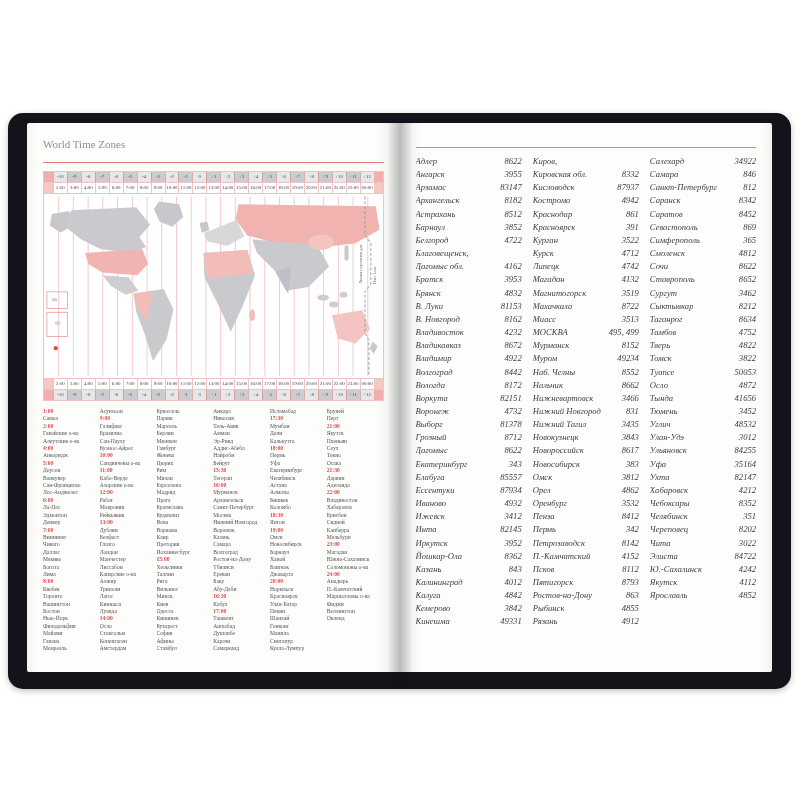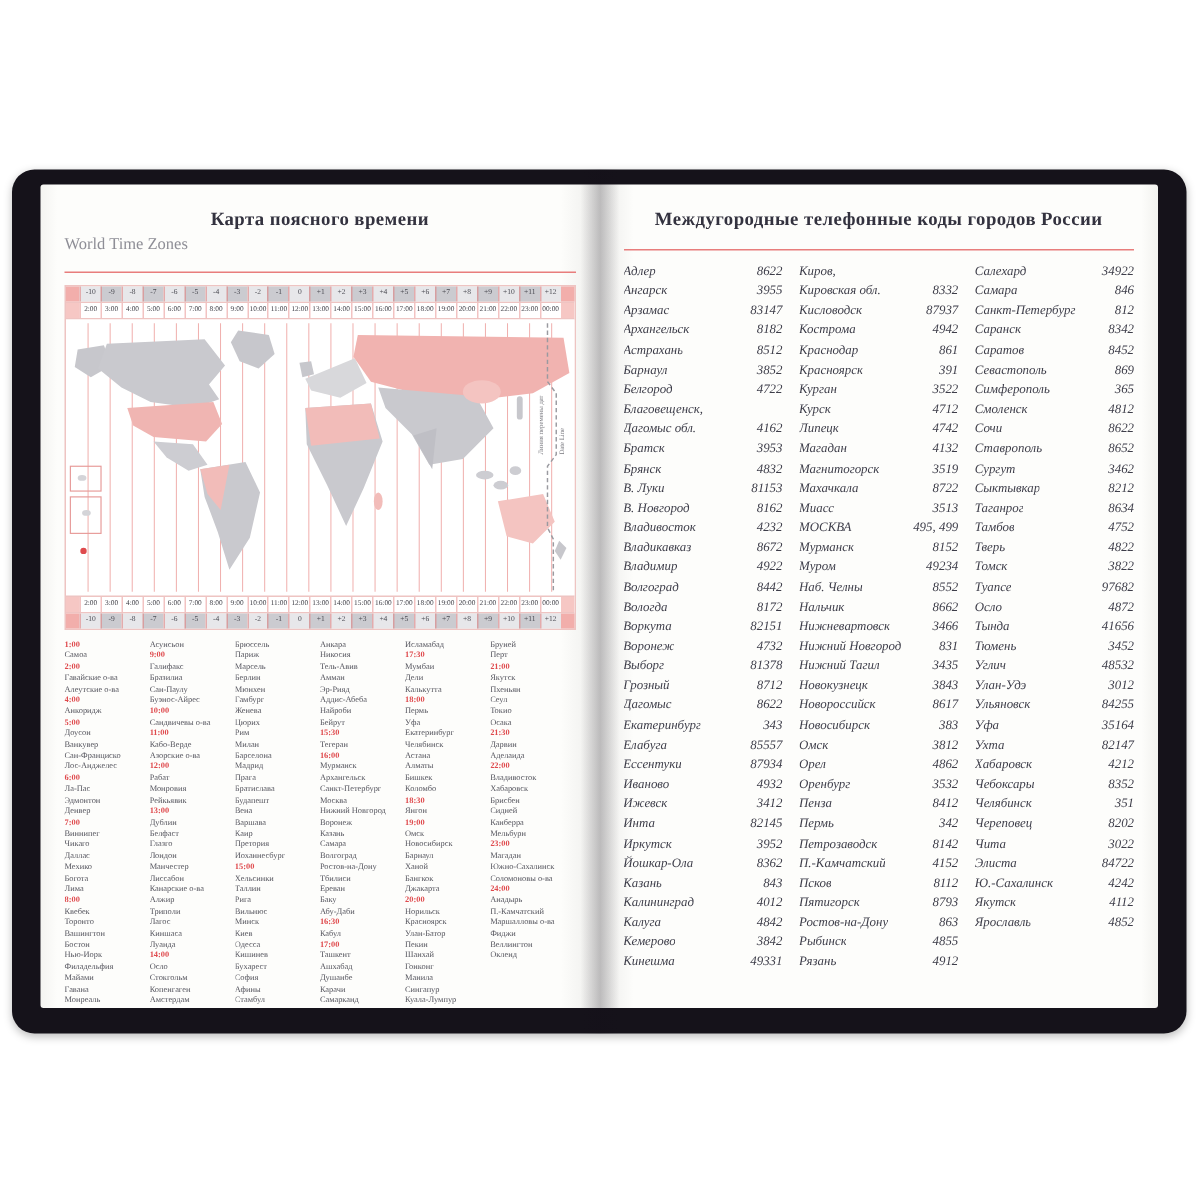--- a/index.html
+++ b/index.html
@@ -46,21 +46,20 @@
 </style>
 </head>
 <body>
 
 <div class="scene">
   <div class="book">
     <div class="pages">
 
       <div class="page left">
         <div class="page-inner">
-          <div class="pg-title">Карта поясного времени</div>
           <div class="pg-sub">World Time Zones</div>
           <div class="red-rule"></div>
 
           <div class="map-block">
             <div class="scale-row" id="scale-top-zones">
                 <div class="scale-cap"></div>
                 <div class="scale-cell g0">-10</div>
                 <div class="scale-cell g1">-9</div>
                 <div class="scale-cell g0">-8</div>
                 <div class="scale-cell g1">-7</div>
@@ -441,21 +440,20 @@
                 <div class="tz-line">Фиджи</div>
                 <div class="tz-line">Веллингтон</div>
                 <div class="tz-line">Окленд</div>
               </div>
             </div>
         </div>
       </div>
 
       <div class="page right">
         <div class="page-inner">
-          <div class="pg-title">Междугородные телефонные коды городов России</div>
           <div class="red-rule"></div>
           <div class="codes-table" id="codes-table">
               <div class="code-col">
                 <div class="code-row">
                   <span class="city">Адлер</span>
                   <span class="code">8622</span>
                 </div>
                 <div class="code-row">
                   <span class="city">Ангарск</span>
                   <span class="code">3955</span>
@@ -801,21 +799,21 @@
                 <div class="code-row">
                   <span class="city">Тверь</span>
                   <span class="code">4822</span>
                 </div>
                 <div class="code-row">
                   <span class="city">Томск</span>
                   <span class="code">3822</span>
                 </div>
                 <div class="code-row">
                   <span class="city">Туапсе</span>
-                  <span class="code">97682</span>
+                  <span class="code">50053</span>
                 </div>
                 <div class="code-row">
                   <span class="city">Осло</span>
                   <span class="code">4872</span>
                 </div>
                 <div class="code-row">
                   <span class="city">Тында</span>
                   <span class="code">41656</span>
                 </div>
                 <div class="code-row">

